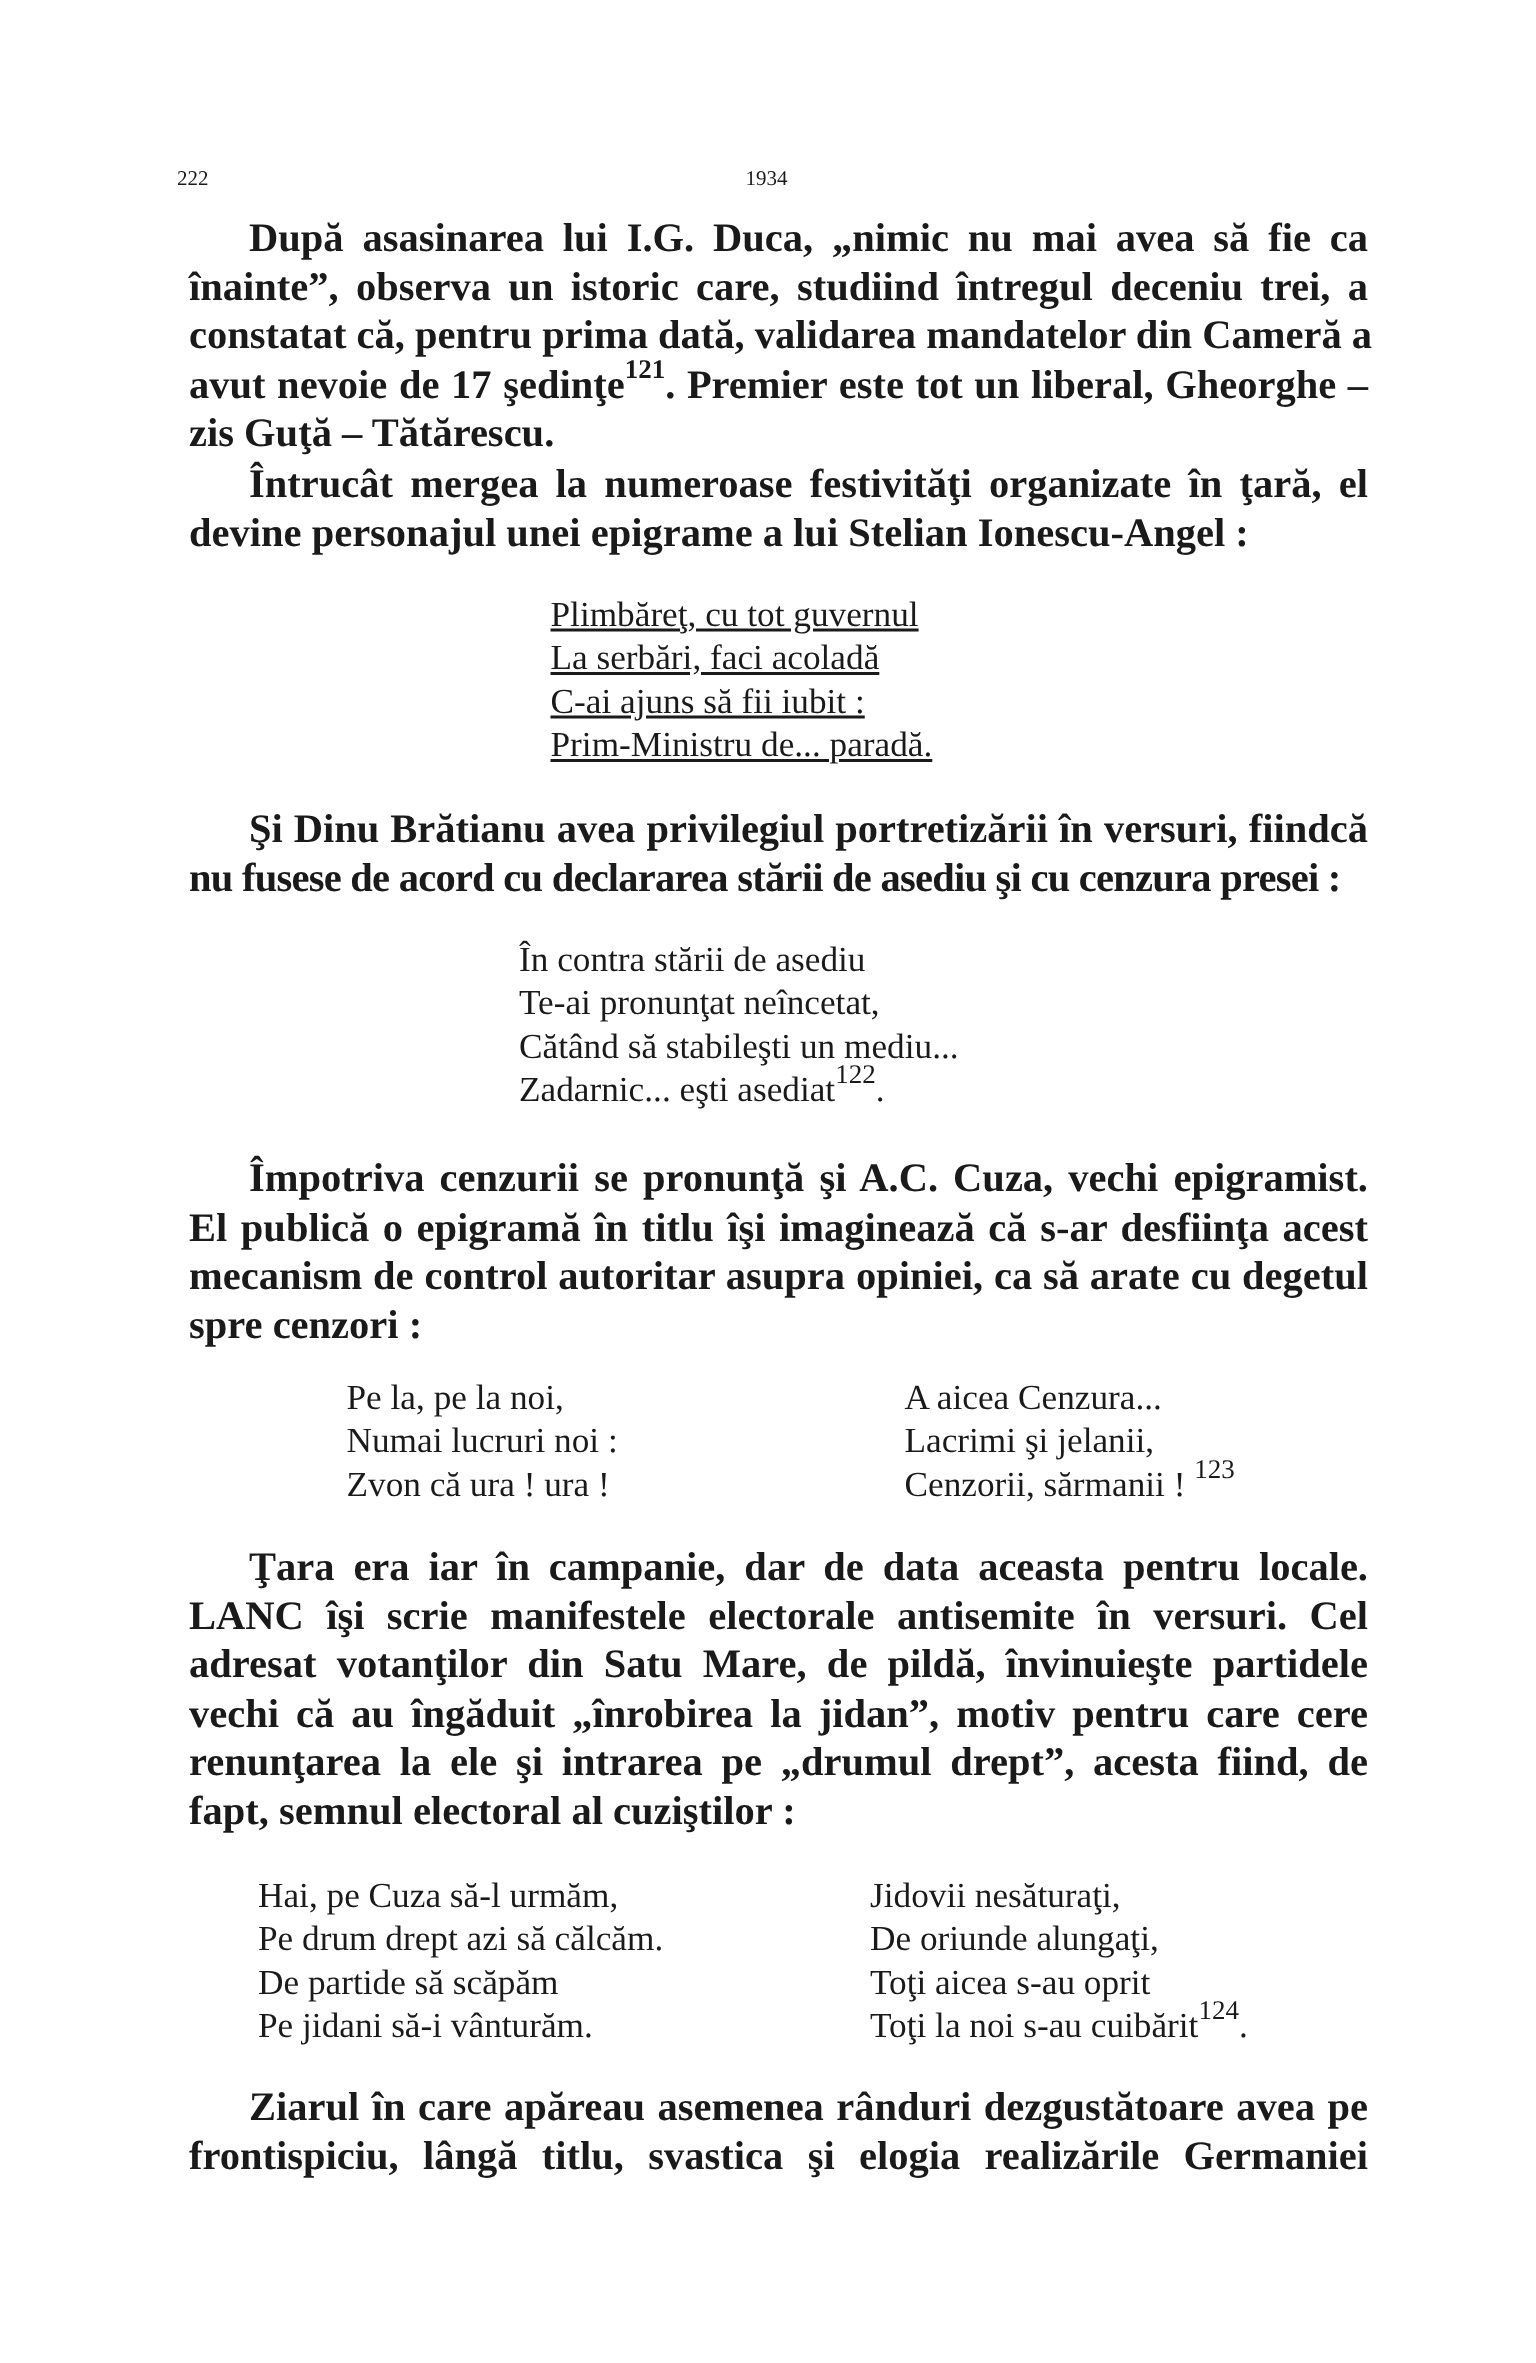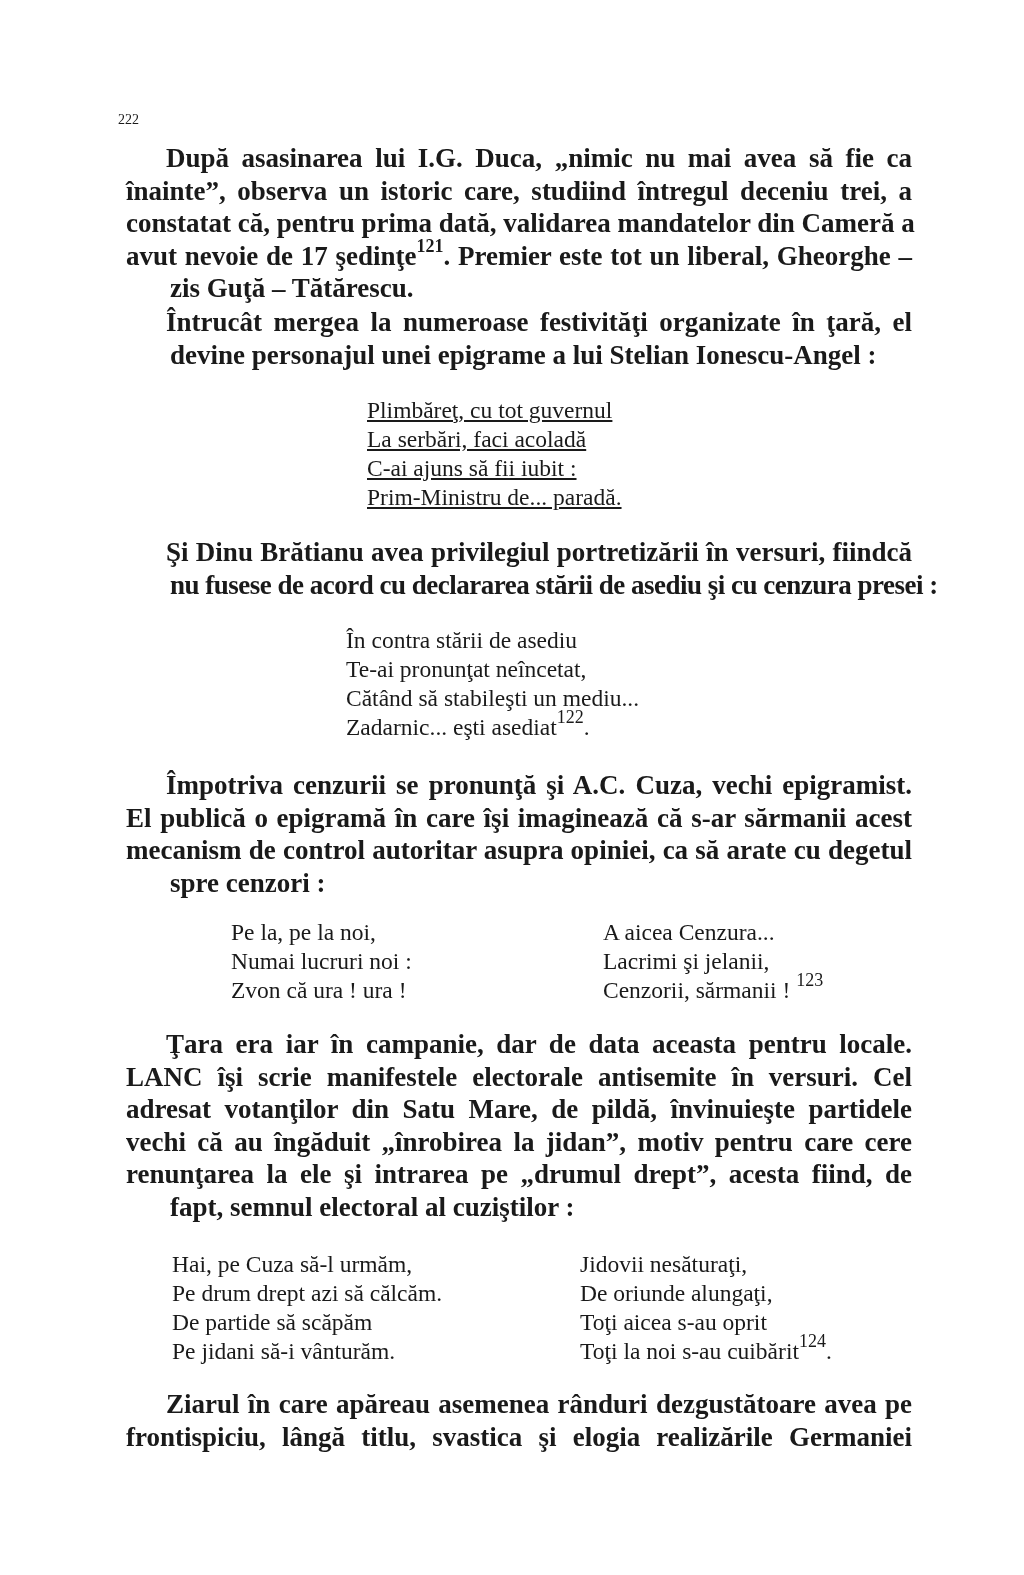--- a/index.html
+++ b/index.html
@@ -12,34 +12,35 @@
   .header { position: absolute; top: 88px; left: 118px; width: 786px; height: 30px; font-size: 14px; margin-top: 24px; }
   .page-number { position: absolute; left: 0; top: 0; }
   .running-head { position: absolute; left: 0; right: 0; top: 0; text-align: center; }
 
   .para {
     position: absolute; left: 126px; width: 786px;
     font-size: 27px; line-height: 32.5px; text-align: justify;
     text-align-last: left; margin: 0; font-weight: bold;
   }
   .para .line { display: block; white-space: nowrap; text-align: justify; text-align-last: justify; }
-  .para .line.last { text-align-last: left; margin-left: 44px; }
+  .para .line.last { text-align-last: left; }
   .indent { padding-left: 40px; }
   sup { font-size: 18px; line-height: 0; position: relative; top: -3px; vertical-align: super; }
 
   .verse { position: absolute; font-size: 23.5px; line-height: 29px; }
   .verse .vline { display: block; white-space: nowrap; }
 </style>
 </head>
 <body>
 
 <div class="page">
 
   <div class="header">
     <span class="page-number">222</span>
+    <span class="running-head">1934</span>
   </div>
 
   <div class="para" style="top:142px;">
     <span class="line indent">După asasinarea lui I.G. Duca, „nimic nu mai avea să fie ca</span>
     <span class="line">înainte”, observa un istoric care, studiind întregul deceniu trei, a</span>
     <span class="line">constatat că, pentru prima dată, validarea mandatelor din Cameră a</span>
     <span class="line"><span>avut nevoie de 17 şedinţe</span><sup>121</sup><span>. Premier este tot un liberal, Gheorghe –</span></span>
     <span class="line last">zis Guţă – Tătărescu.</span>
   </div>
 
@@ -62,21 +63,21 @@
 
   <div class="verse" style="left:346px; top:626px;">
     <span class="vline">În contra stării de asediu</span>
     <span class="vline">Te-ai pronunţat neîncetat,</span>
     <span class="vline">Cătând să stabileşti un mediu...</span>
     <span class="vline"><span>Zadarnic... eşti asediat</span><sup>122</sup><span>.</span></span>
   </div>
 
   <div class="para" style="top:769px;">
     <span class="line indent">Împotriva cenzurii se pronunţă şi A.C. Cuza, vechi epigramist.</span>
-    <span class="line">El publică o epigramă în care îşi imaginează că s-ar sărmanii acest</span>
+    <span class="line">El publică o epigramă în titlu îşi imaginează că s-ar desfiinţa acest</span>
     <span class="line">mecanism de control autoritar asupra opiniei, ca să arate cu degetul</span>
     <span class="line last">spre cenzori :</span>
   </div>
 
   <div class="verse" style="left:195px; top:918px;margin-left:36px;">
     <span class="vline">Pe la, pe la noi,</span>
     <span class="vline">Numai lucruri noi :</span>
     <span class="vline">Zvon că ura ! ura !</span>
   </div>
   <div class="verse" style="left:603px; top:918px;">

